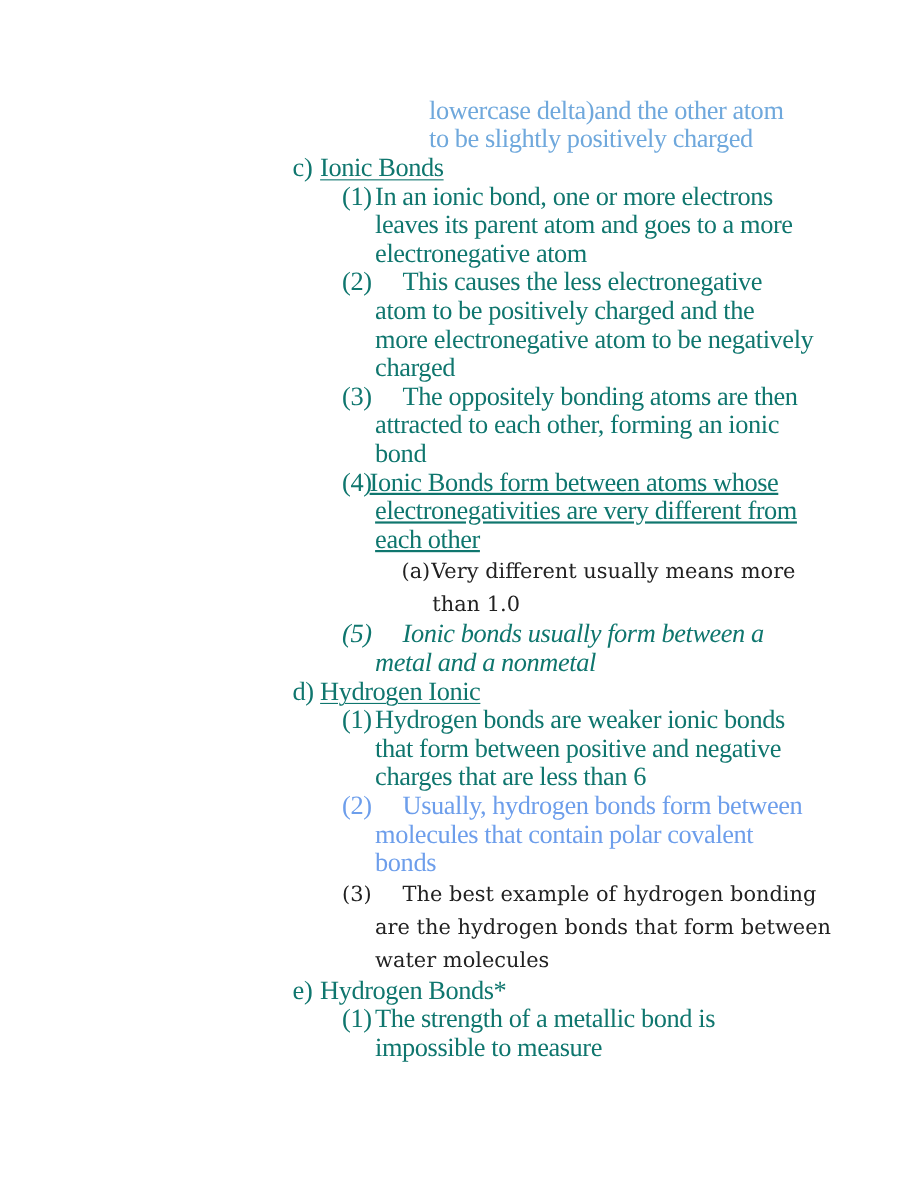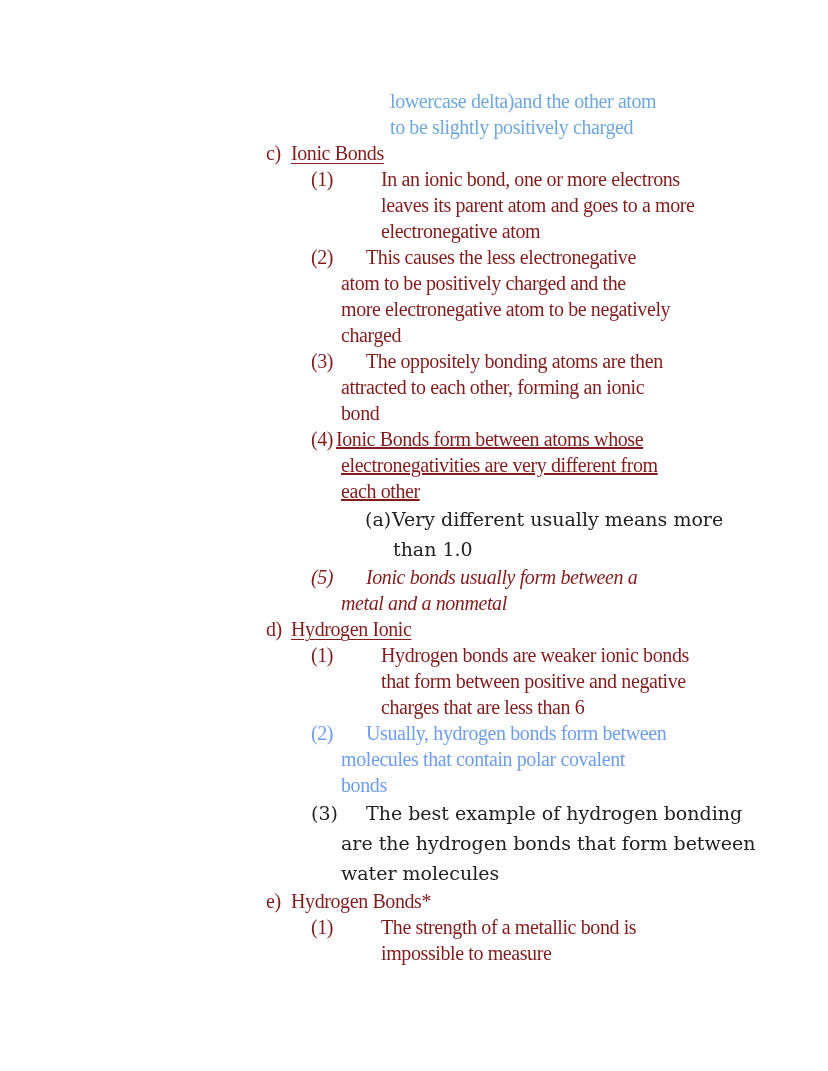--- a/index.html
+++ b/index.html
@@ -14,28 +14,28 @@
     width:828px;height:1071px;
     background:#ffffff;
   }
   .doc{
     position:absolute;
     top:88px;left:0;
   }
   .line-wrap{ white-space:pre-line; }
 
   
-  .green{ color:#7f1d1d; }
+  .green{ color:#0f766e; }
   .blue-light{ color:#6fa8dc; }
   .blue{ color:#6d9eeb; }
   .ink{ color:#212121; }
   .italic{ font-style:italic; }
 
   .c-text{
-    font-size:20px;
+    font-size:24px;
     line-height:26px;
     letter-spacing:-0.4px;
   }
   .k-text{
     font-family:"DejaVu Serif", serif;
     font-size:19px;
     line-height:30px;
     letter-spacing:0;
   }
 
@@ -66,21 +66,21 @@
     margin-left:341px;
     width:430px;
   }
   .lvl1 > .marker{
     position:absolute;
     left:-30px;
     top:0;
   }
   .lvl1.gap-tab  > .line-wrap{ text-indent:25px; }
   .lvl1.gap-none > .line-wrap{ text-indent:-5px;text-decoration:underline; }
-  .lvl1.gap-sm   > .line-wrap{ text-indent:0;margin-left:40px; }
+  .lvl1.gap-sm   > .line-wrap{ text-indent:0; }
 
   
   .lvl2{
     position:relative;
     margin-left:393px;
     width:360px;
   }
   .lvl2 > .marker{
     position:absolute;
     left:-28px;

